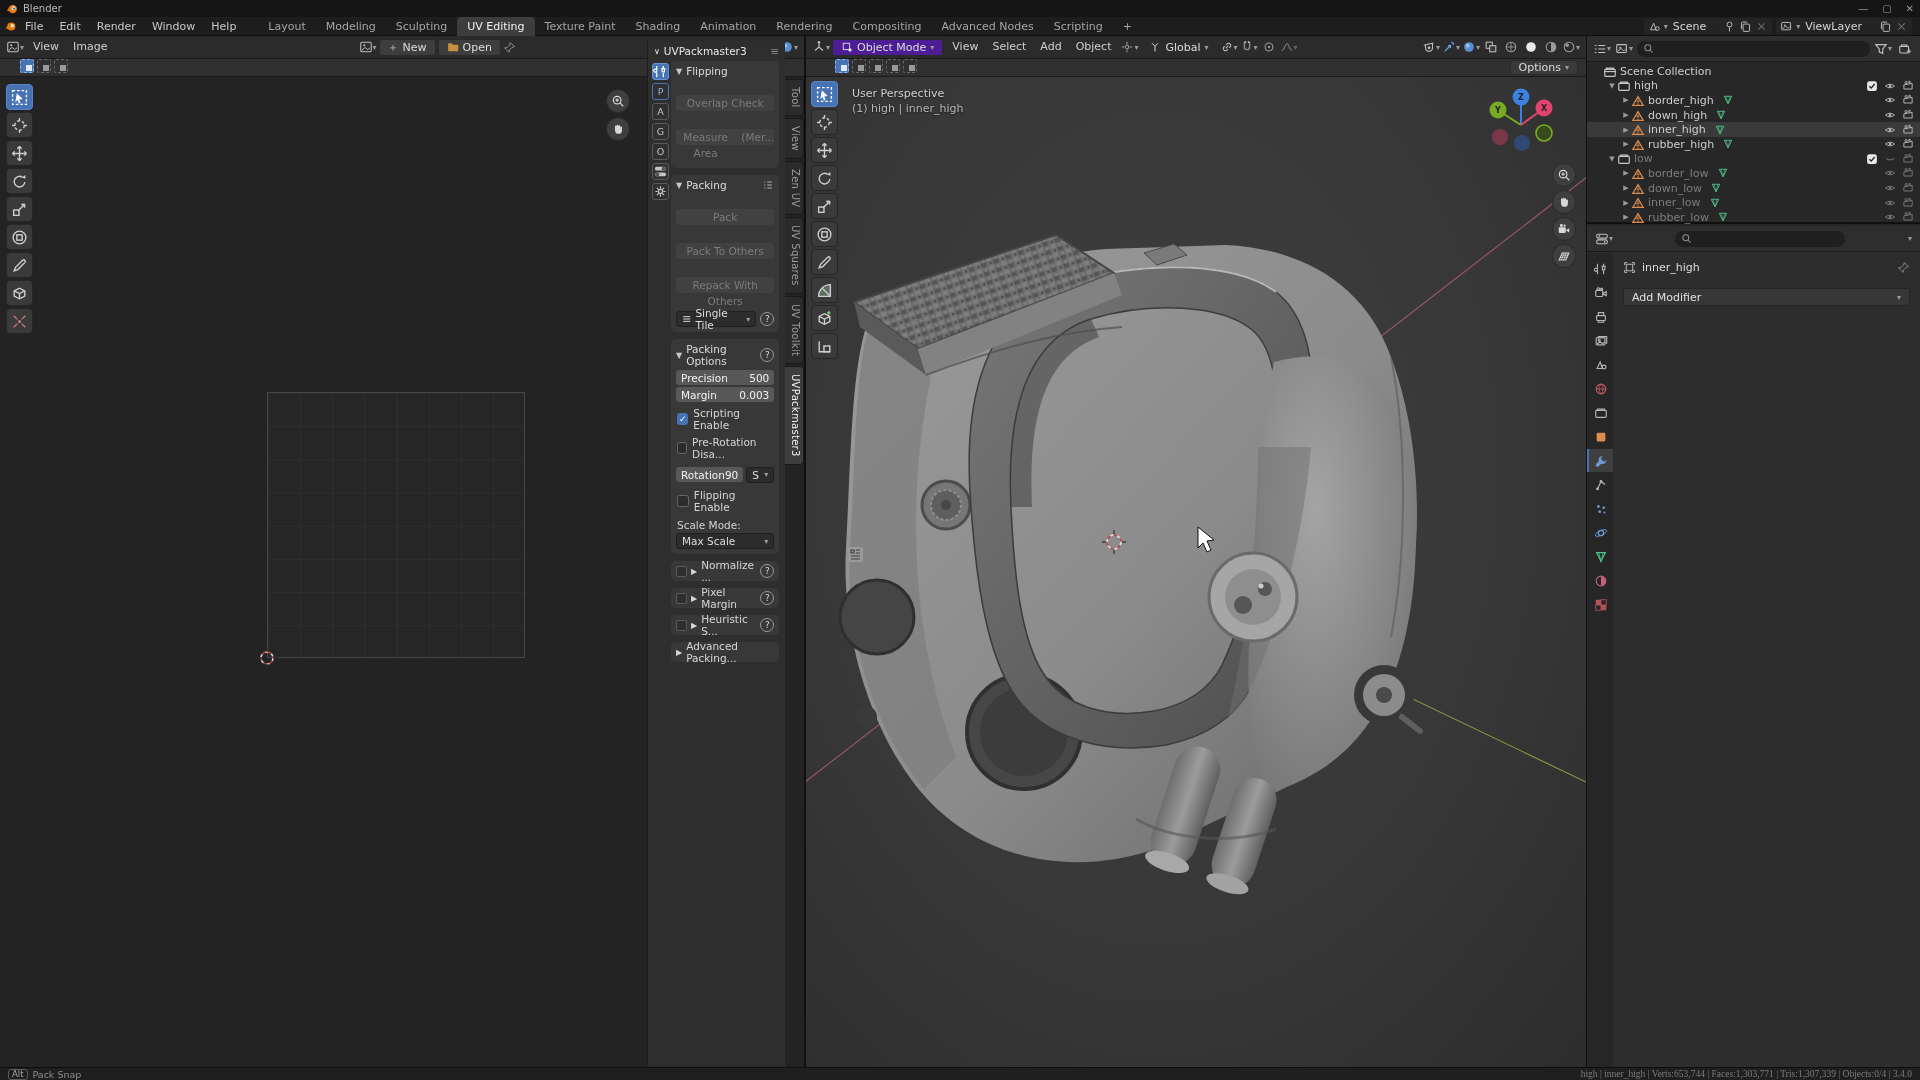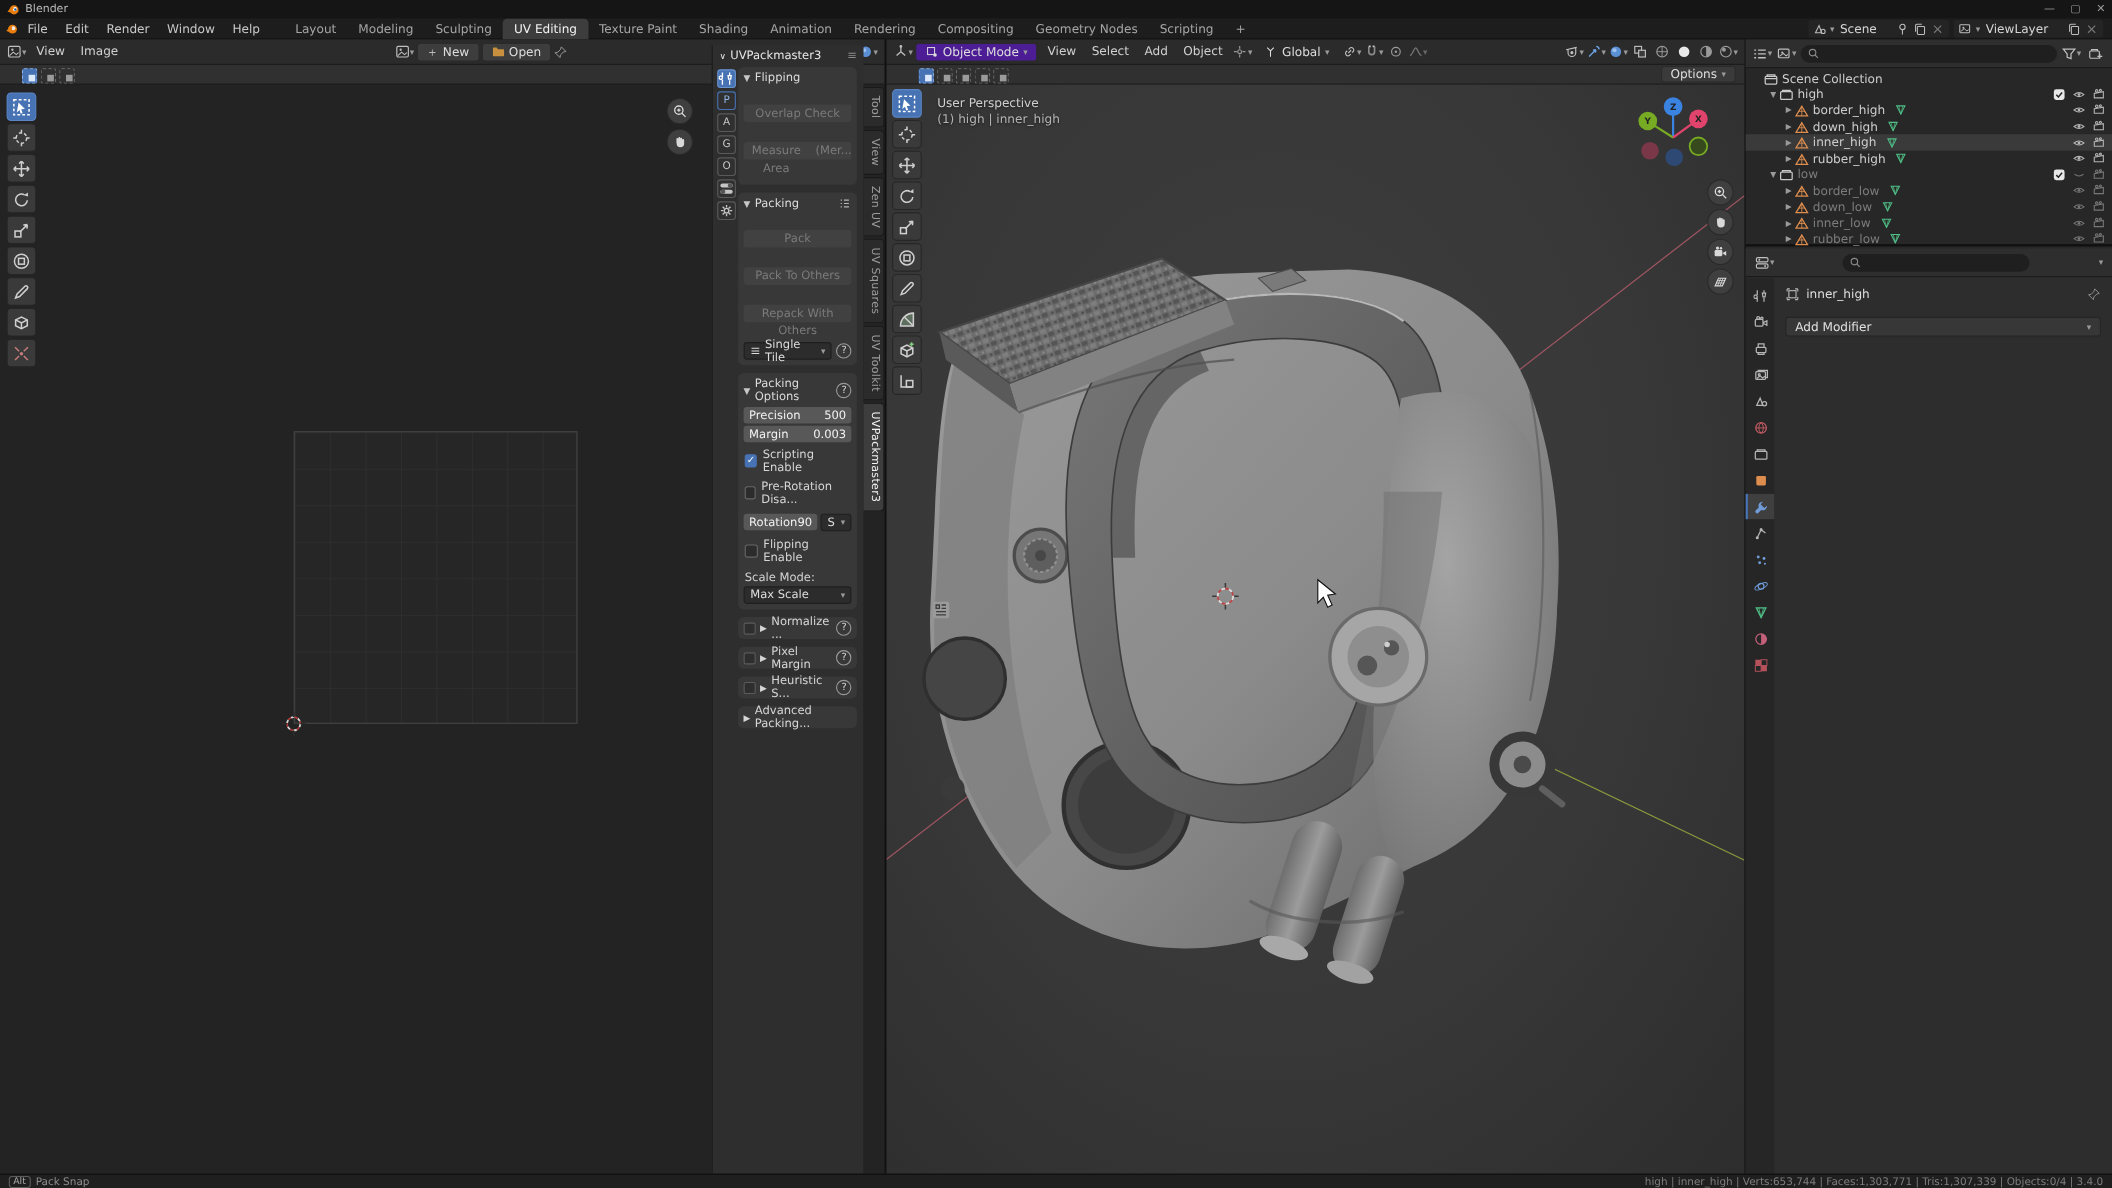--- a/index.html
+++ b/index.html
@@ -26,21 +26,21 @@
   .mini-ico { width:13px; height:13px; color:#bdbdbd; }
   .caret { font-size:8px; color:#9a9a9a; }
 
   
   .region { position:absolute; top:36px; bottom:13px; }
   #uv-editor   { left:0; width:806px; background:#232323; border-right:2px solid #101010; }
   #viewport    { left:806px; width:780px; }
   #right-col   { left:1586px; width:334px; background:#272727; border-left:1px solid #101010; }
 
   .ed-header { height:23px; background:#2b2b2b; border-bottom:1px solid #191919; display:flex; align-items:center; padding:0 6px; gap:2px; }
-  .ed-toolrow { height:18px; background:#303030; border-bottom:1px solid #1b1b1b; display:flex; align-items:flex-end; }
+  .ed-toolrow { height:18px; background:#303030; border-bottom:1px solid #1b1b1b; display:flex; align-items:flex-start; }
   .hmenu { padding:0 7px; color:#cfcfcf; cursor:pointer; border-radius:3px; height:18px; line-height:18px; }
   .ico-btn { width:18px; height:18px; display:flex; align-items:center; justify-content:center; border-radius:3px; color:#c0c0c0; cursor:pointer; }
   .ico-btn svg { width:14px; height:14px; }
   .push-btn { display:flex; align-items:center; gap:4px; background:#3d3d3d; border:1px solid #2a2a2a; border-radius:3px; height:17px; padding:0 8px; color:#ddd; cursor:pointer; }
 
   .mode-icons { display:flex; gap:3px; }
   .mode-ico { width:14px; height:14px; border:1px dashed #6a6a6a; border-radius:2px; position:relative; cursor:pointer; }
   .mode-ico.active { border-color:#8db4e8; background:#4772b3; }
   .mode-ico i { position:absolute; right:1px; bottom:1px; width:6px; height:6px; background:#9a9a9a; }
   .mode-ico.active i { background:#dce9fa; }
@@ -126,21 +126,21 @@
   .ptab svg { width:14px; height:14px; }
   .ptab.active { background:#3f3f3f; border-left-color:#4772b3; }
   #prop-content { position:absolute; left:26px; top:27px; right:0; bottom:0; }
   #prop-crumb { display:flex; align-items:center; gap:6px; padding:8px 10px 4px; color:#dedede; }
   #prop-crumb .pin { margin-left:auto; color:#8f8f8f; }
   #add-modifier { margin:10px 10px 0; height:18px; background:#373737; border:1px solid #252525; border-radius:3px; display:flex; align-items:center; padding:0 8px; color:#e0e0e0; cursor:pointer; }
   #add-modifier .caret { margin-left:auto; }
 
   
   #statusbar { position:absolute; left:0; bottom:0; right:0; height:13px; background:#1f1f1f; border-top:1px solid #0e0e0e; display:flex; align-items:center; padding:0 8px; font-size:9.5px; color:#8d8d8d; }
-  #status-right { margin-left:auto; color:#7d7d7d; }
+  #status-right { margin-left:auto; color:#7d7d7d;font-family:Liberation Serif, serif; }
   .keybadge { display:inline-block; border:1px solid #5c5c5c; border-radius:3px; padding:0 3px; font-size:8.5px; line-height:9px; color:#a8a8a8; margin-right:5px; }
 </style>
 </head>
 <body>
 
 <div id="titlebar">
   <svg class="blender-logo" viewBox="0 0 16 16">
       <circle cx="9" cy="8" r="5.5" fill="#e87d0d"></circle>
       <circle cx="10" cy="7" r="2.6" fill="#fff"></circle>
       <circle cx="10.6" cy="7.4" r="1.5" fill="#1b5faa"></circle>
@@ -170,21 +170,21 @@
   <div id="workspaces">
       <span class="ws-tab">Layout</span>
       <span class="ws-tab">Modeling</span>
       <span class="ws-tab">Sculpting</span>
       <span class="ws-tab active">UV Editing</span>
       <span class="ws-tab">Texture Paint</span>
       <span class="ws-tab">Shading</span>
       <span class="ws-tab">Animation</span>
       <span class="ws-tab">Rendering</span>
       <span class="ws-tab">Compositing</span>
-      <span class="ws-tab">Geometry Nodes</span>
+      <span class="ws-tab">Advanced Nodes</span>
       <span class="ws-tab">Scripting</span>
       <span class="ws-tab">+</span>
     </div>
   <div id="topbar-right">
     <div class="sel-group">
       <svg class="mini-ico" viewBox="0 0 16 16">
           <path d="M3 12 L7 4 L10 12 Z" fill="none" stroke="currentColor" stroke-width="1.2"></path>
           <circle cx="11.5" cy="10.5" r="2.3" fill="none" stroke="currentColor" stroke-width="1.2"></circle>
         </svg>
       <span class="caret">▾</span>

